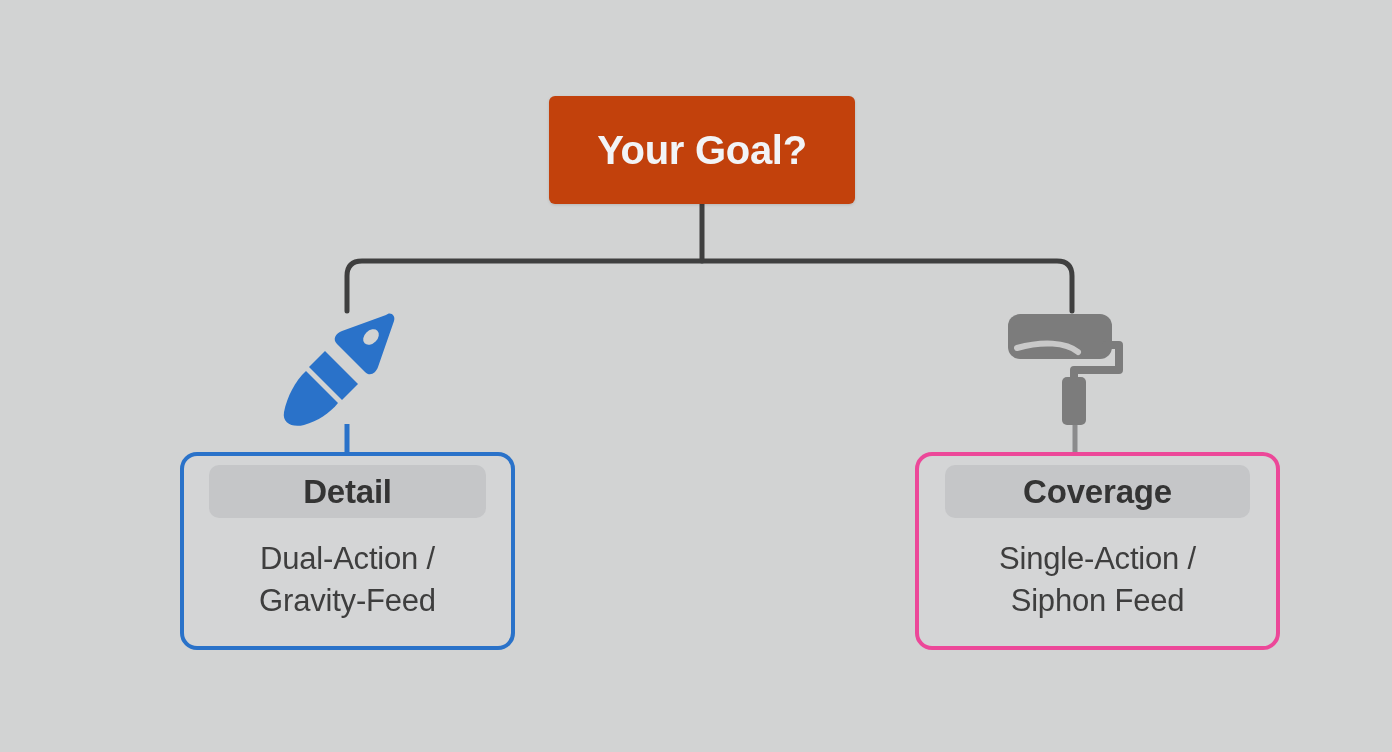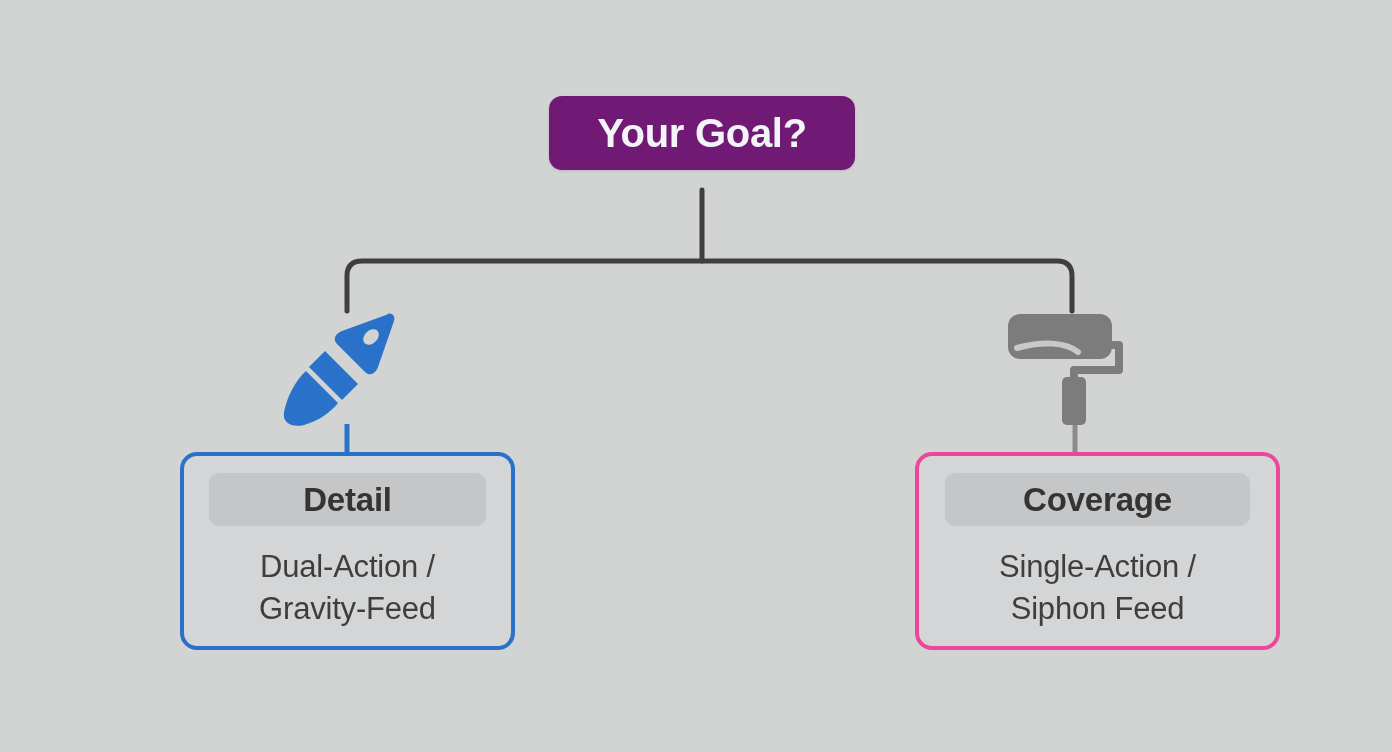--- a/index.html
+++ b/index.html
@@ -31,23 +31,23 @@
     height: 752px;
     pointer-events: none;
   }
 
   
   .root-node {
     position: absolute;
     left: 549px;
     top: 96px;
     width: 306px;
-    height: 74px;
-    background: #701a75;
-    border-radius: 13px;
+    height: 108px;
+    background: #c2410c;
+    border-radius: 6px;
     display: flex;
     align-items: center;
     justify-content: center;
     box-shadow: 0 1px 3px rgba(0,0,0,0.13);
   }
   .root-node-label {
     color: #f2f4f7;
     font-size: 40px;
     font-weight: bold;
     letter-spacing: -0.3px;
@@ -73,21 +73,21 @@
   }
   .branch-node.right {
     left: 915px;
     top: 452px;
     width: 365px;
     height: 198px;
     border: 4px solid #ec4899;
   }
 
   .node-header-chip {
-    margin-top: 17px;
+    margin-top: 9px;
     height: 53px;
     border-radius: 10px;
     background: #c5c6c8;
     display: flex;
     align-items: center;
     justify-content: center;
     box-sizing: border-box;
   }
   .branch-node.left .node-header-chip { width: 277px; }
   .branch-node.right .node-header-chip { width: 305px; }

